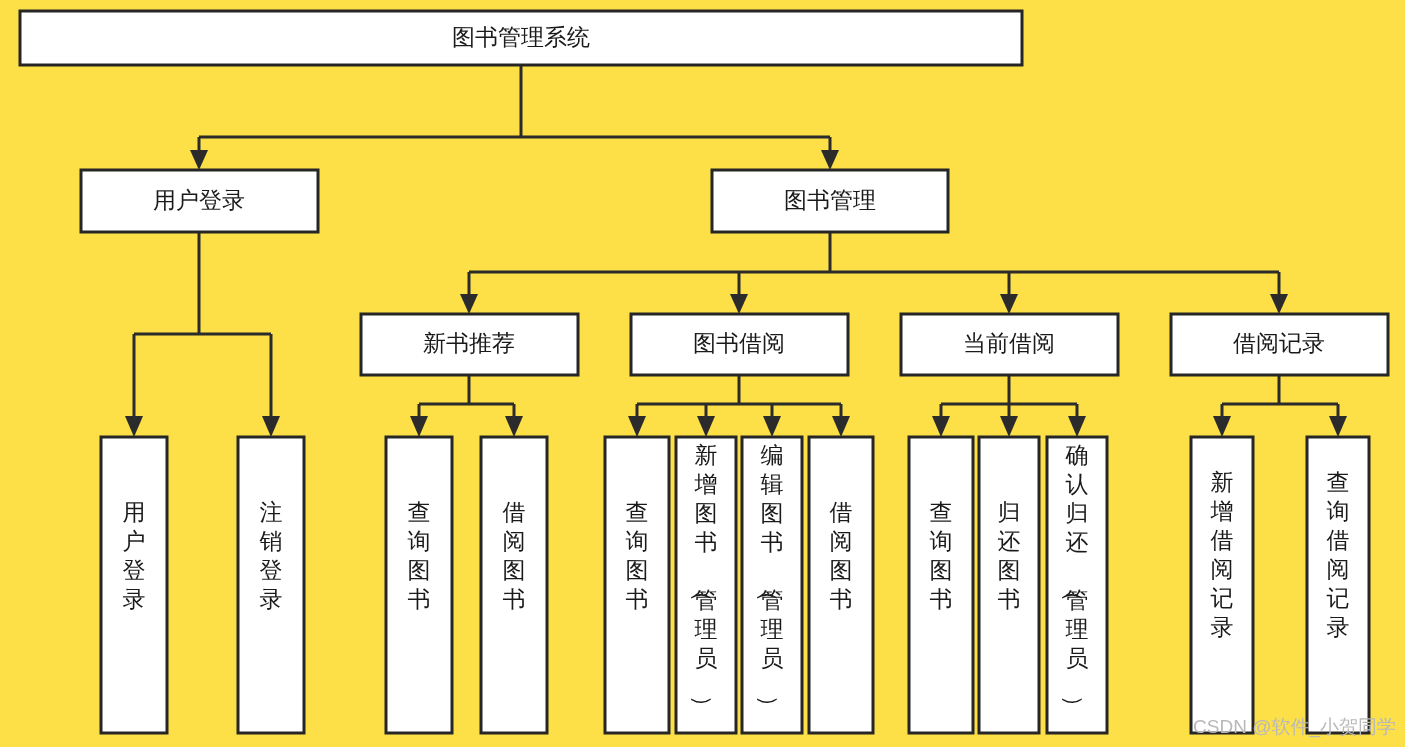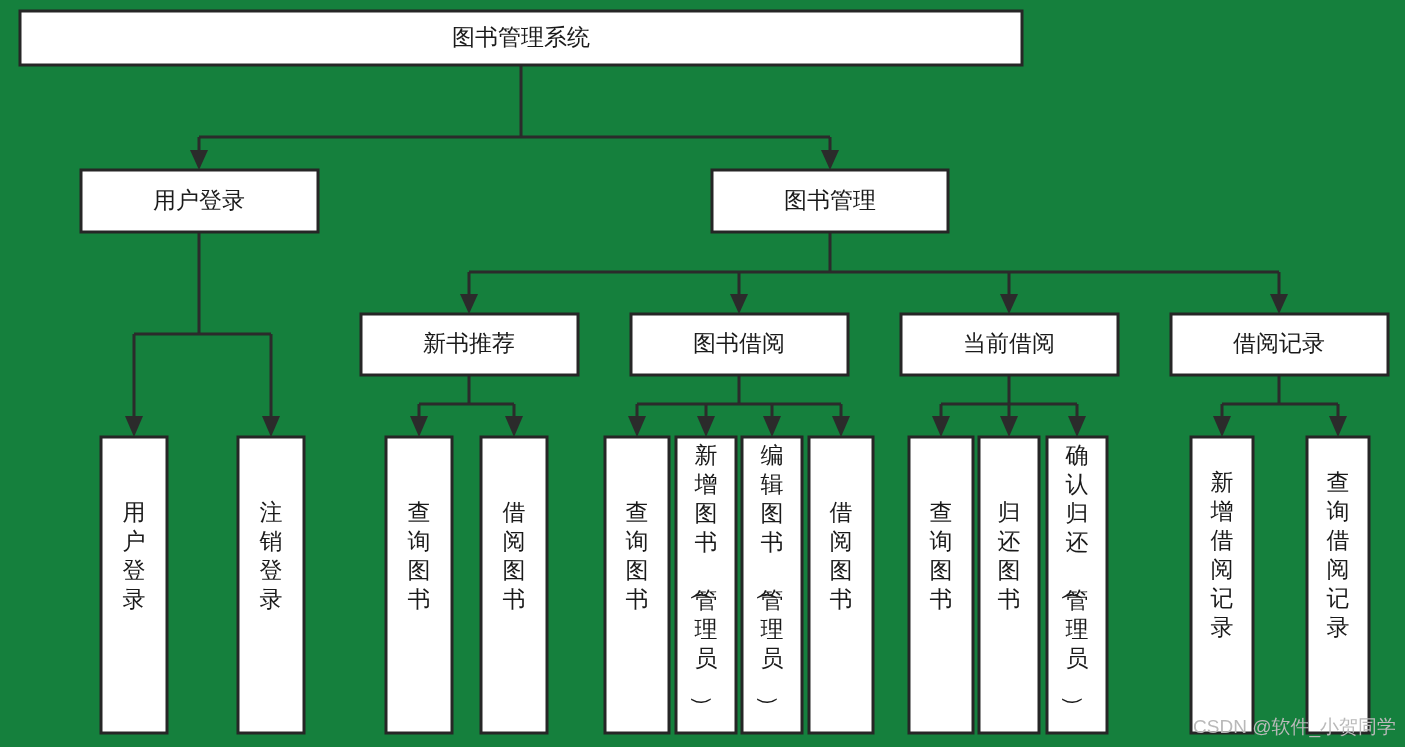--- a/index.html
+++ b/index.html
@@ -8,21 +8,21 @@
     padding: 0;
     background: #ffffff;
   }
   body {
     font-family: "Liberation Sans", "DejaVu Sans", sans-serif;
   }
   #diagram-root {
     position: relative;
     width: 1405px;
     height: 747px;
-    background: #15803d;
+    background: #fde047;
     overflow: hidden;
   }
   svg#chart-svg {
     position: absolute;
     left: 0;
     top: 0;
     width: 1405px;
     height: 747px;
     display: block;
   }

